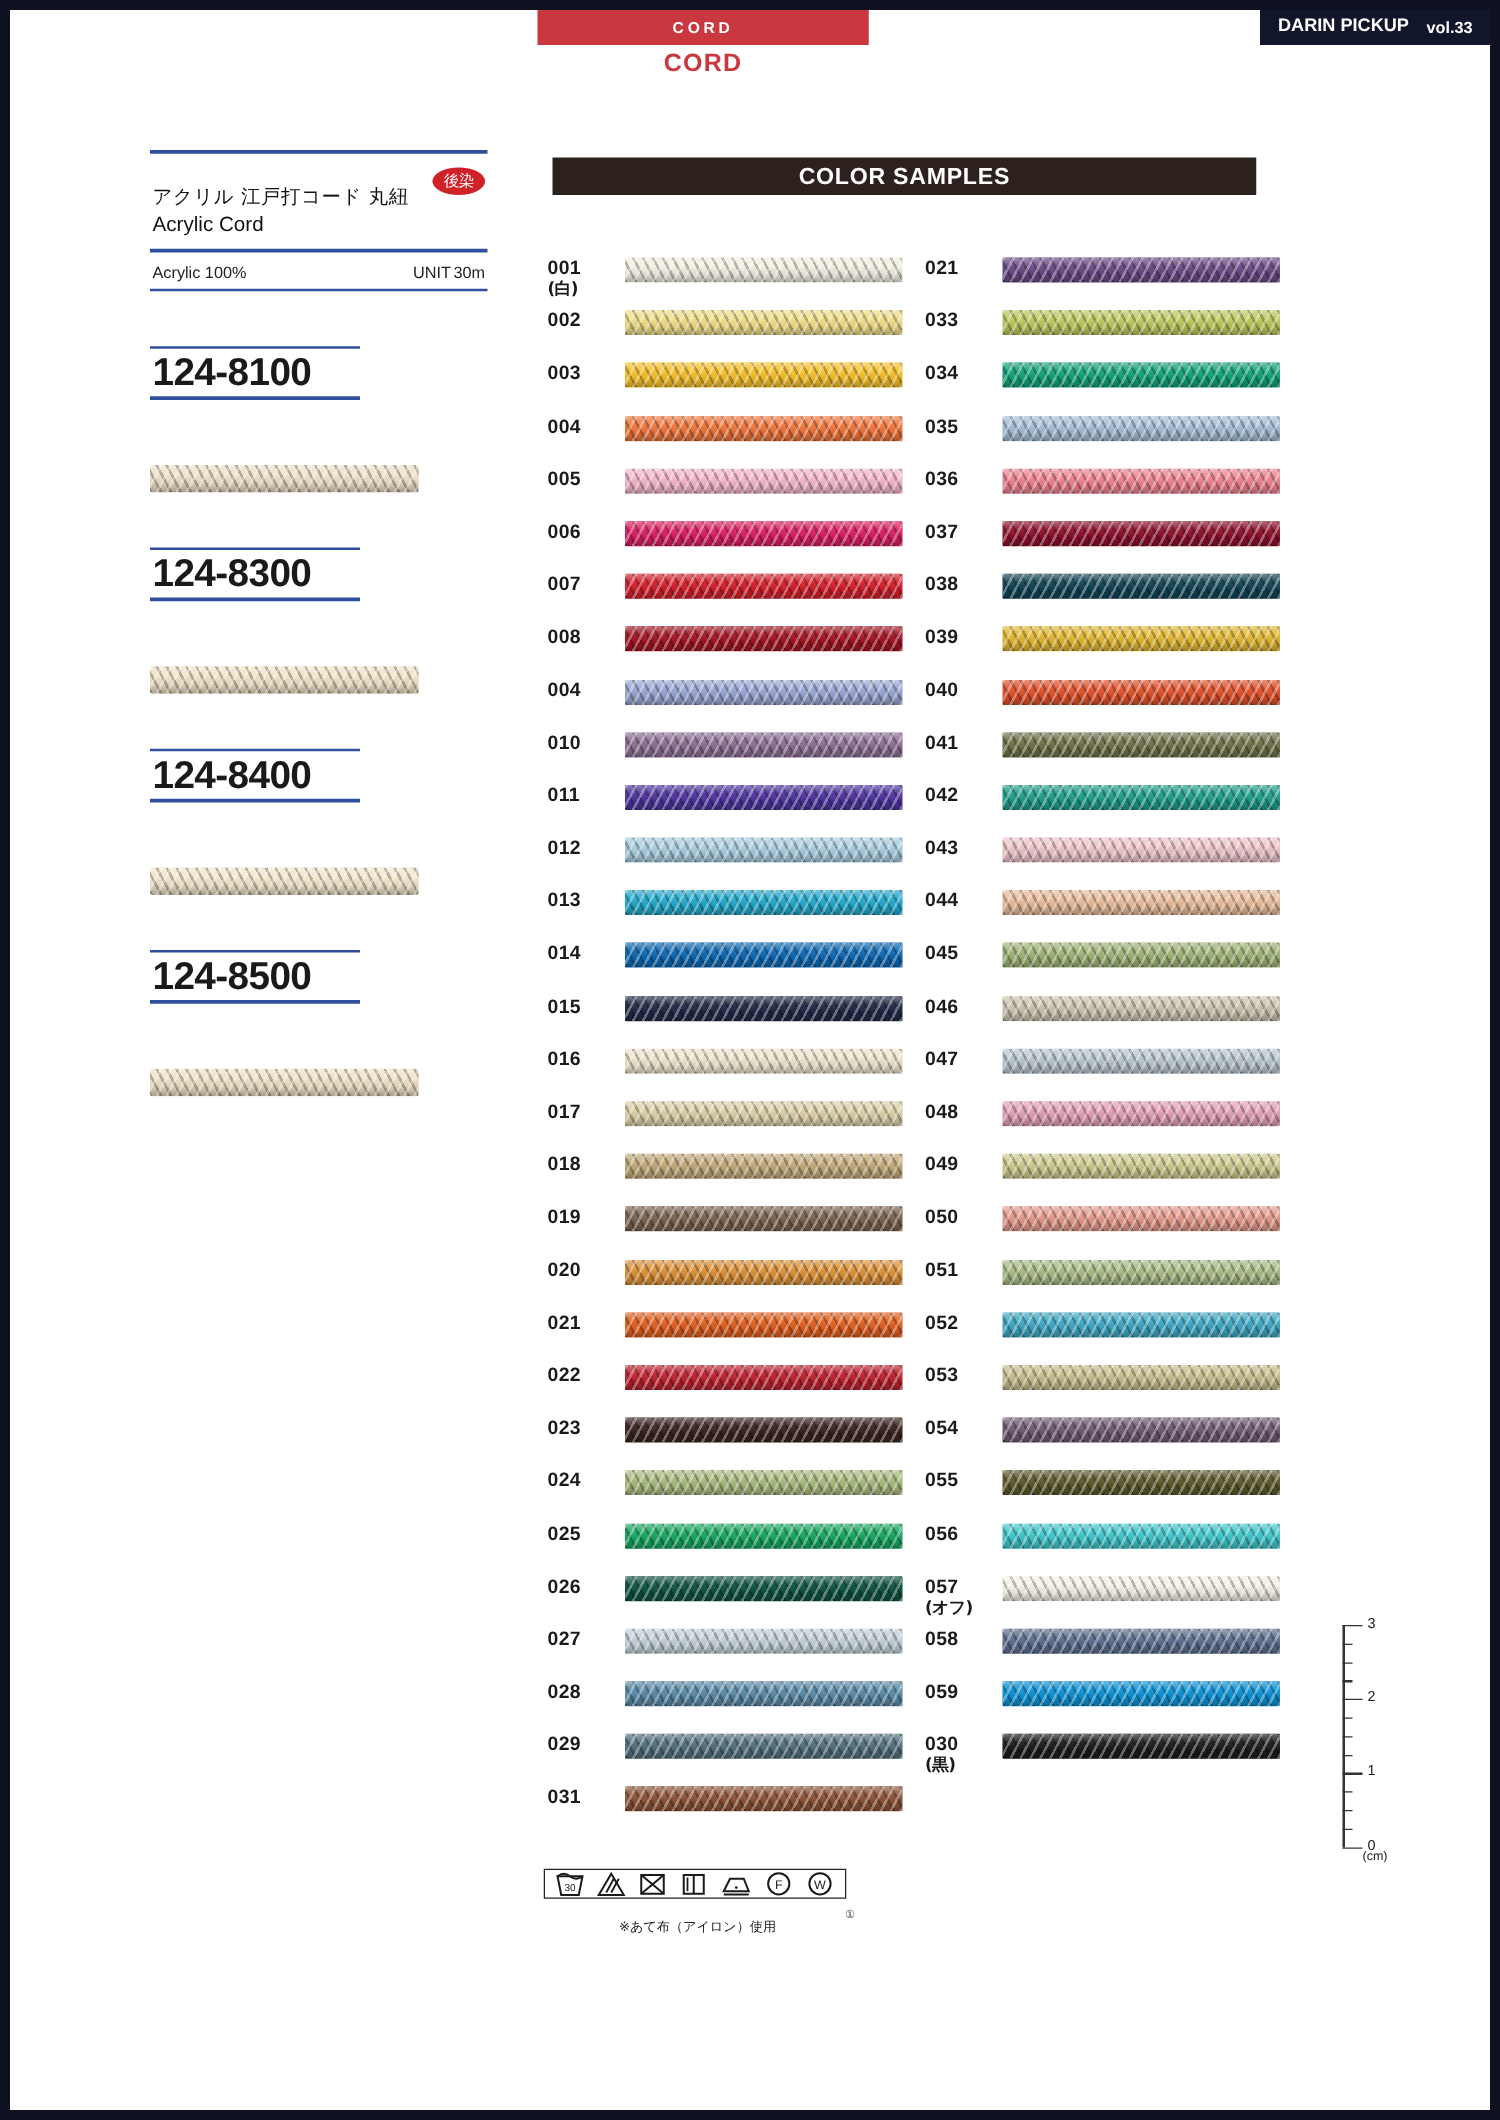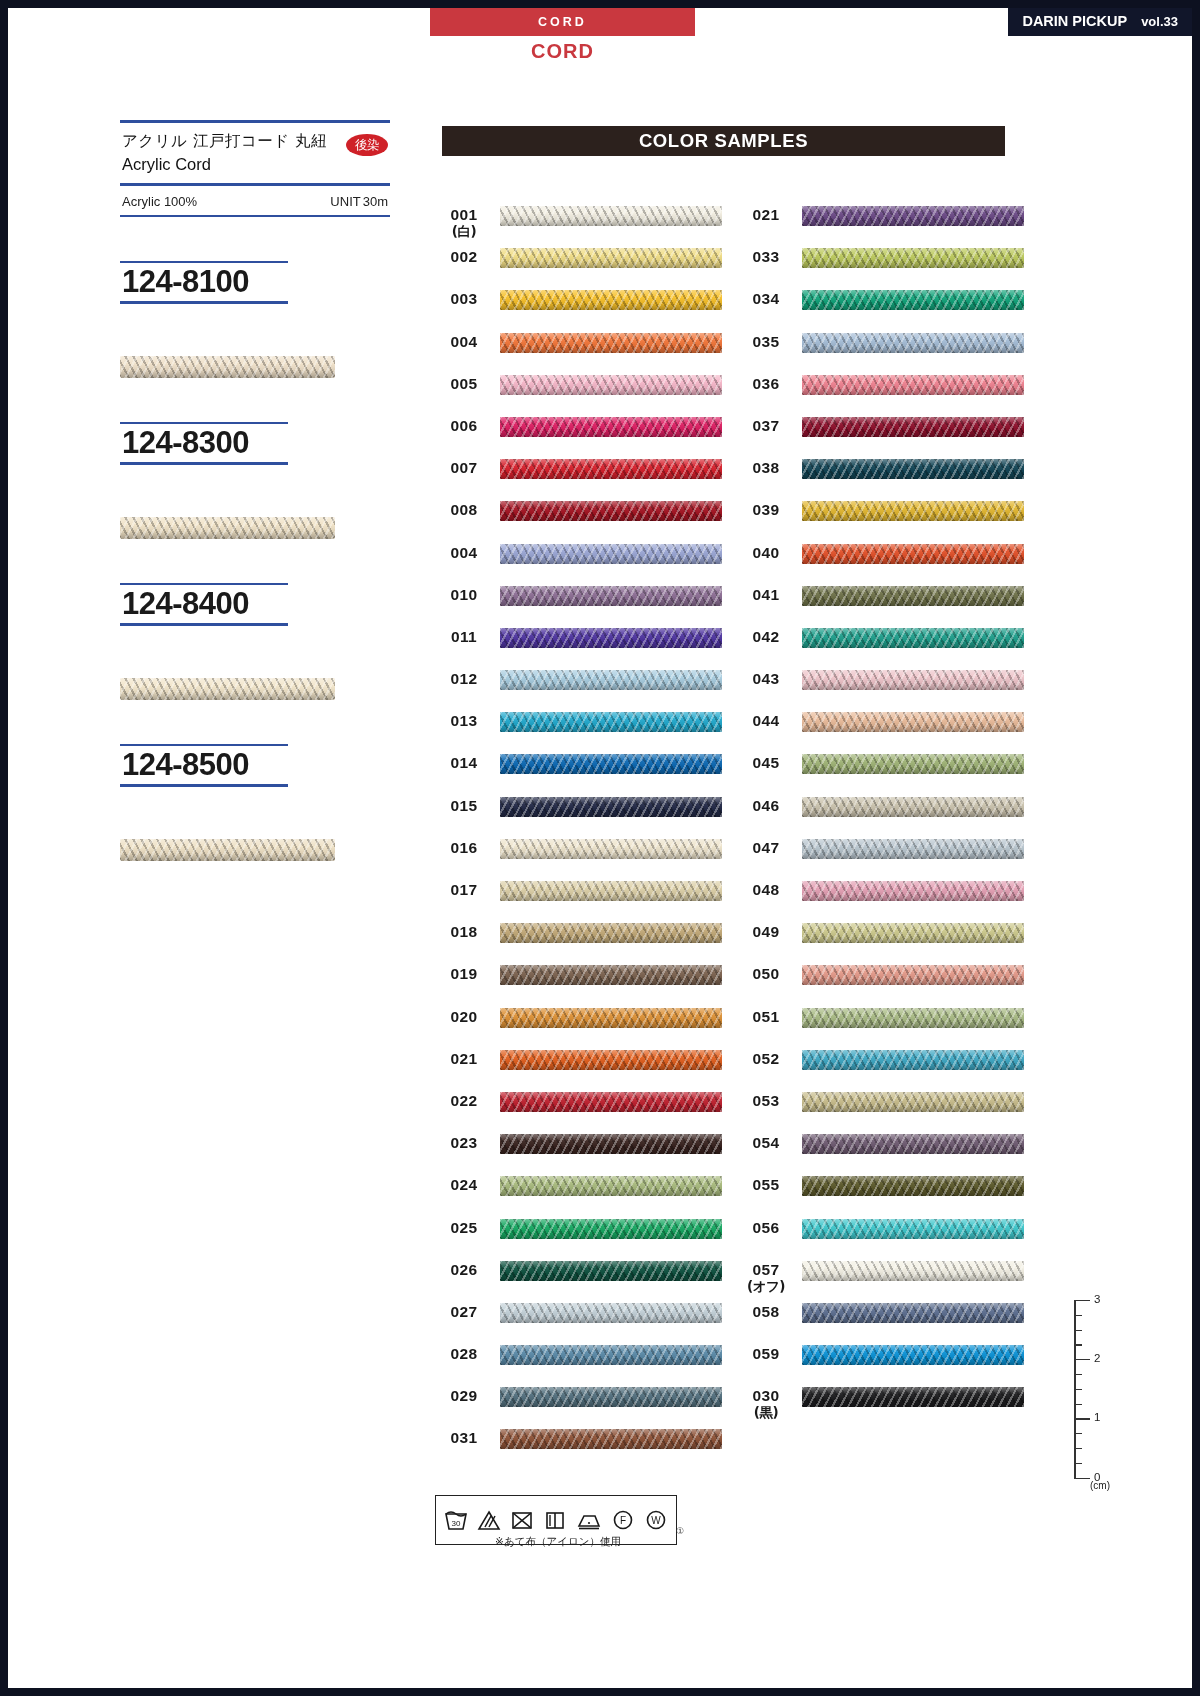--- a/index.html
+++ b/index.html
@@ -49,21 +49,21 @@
     font-size: 14.5px; font-weight: bold;
     display: flex; align-items: center; gap: 14px;
   }
   .pickup-tab .vol { font-size: 13px; }
 
   
   .left-panel { position: absolute; left: 120px; top: 120px; width: 270px; }
   .rule-blue-thick { height: 3px; background: #2f4f9e; }
   .rule-blue-thin  { height: 1.5px; background: #2f4f9e; }
 
-  .prod-title-box { position: relative; padding: 8px 0 8px 2px; }
+  .prod-title-box { position: relative; padding: 24px 0 8px 2px; }
   .prod-jp { font-size: 15.5px; color: #111; letter-spacing: 0.5px; line-height: 1.35;
              font-family: "DejaVu Sans", sans-serif; }
   .prod-en { font-size: 16.5px; color: #111; line-height: 1.35; margin-top: 1px; }
   .badge-gozome {
     position: absolute; right: 2px; top: 11px;
     width: 42px; height: 22px; border-radius: 50%;
     background: #cf2128; color: #fff;
     font-size: 12.5px; font-family: "DejaVu Sans", sans-serif;
     display: flex; align-items: center; justify-content: center;
     letter-spacing: -0.5px;
@@ -94,21 +94,21 @@
   }
   .col { position: absolute; top: 202px; }
   .col-a { left: 438px; }
   .col-b { left: 740px; }
 
   .samp {
     position: relative; height: 42.2px;
   }
   .samp .num {
     position: absolute; left: 0; top: 4px; width: 52px;
-    text-align: center;
+    text-align: left;
     font-size: 15.5px; font-weight: bold; color: #1a1a1a;
     letter-spacing: 0.3px; line-height: 1.15;
   }
   .samp .num .sub {
     display: block; font-size: 13.5px; font-weight: bold;
     font-family: "DejaVu Sans", sans-serif; letter-spacing: -0.5px;
   }
   .samp .bar {
     position: absolute; left: 62px; top: 4px;
     width: 222px; height: 20px; border-radius: 1px;
@@ -120,21 +120,21 @@
     background-image:
       repeating-linear-gradient(118deg, rgba(255,255,255,.34) 0 2px, rgba(255,255,255,0) 2px 7px),
       repeating-linear-gradient(62deg, rgba(0,0,0,.26) 0 2px, rgba(0,0,0,0) 2px 7px),
       linear-gradient(to bottom, rgba(255,255,255,.38) 0%, rgba(255,255,255,.05) 36%, rgba(0,0,0,.06) 62%, rgba(0,0,0,.30) 100%);
   }
   .bar, .swatch-left { position: relative; overflow: hidden; }
 
   
   .care-box {
     position: absolute; left: 435px; top: 1495px;
-    border: 1.5px solid #222; padding: 13px 8px;
+    border: 1.5px solid #222; padding: 0 8px;
     display: flex; align-items: center; gap: 9px; background: #fff;
   }
   .care-note {
     position: absolute; left: 435px; top: 1535px; width: 246px;
     text-align: center; font-size: 10.5px; color: #222;
     font-family: "DejaVu Sans", sans-serif;
   }
   .care-mark {
     position: absolute; left: 676px; top: 1526px;
     font-size: 9px; color: #444;

